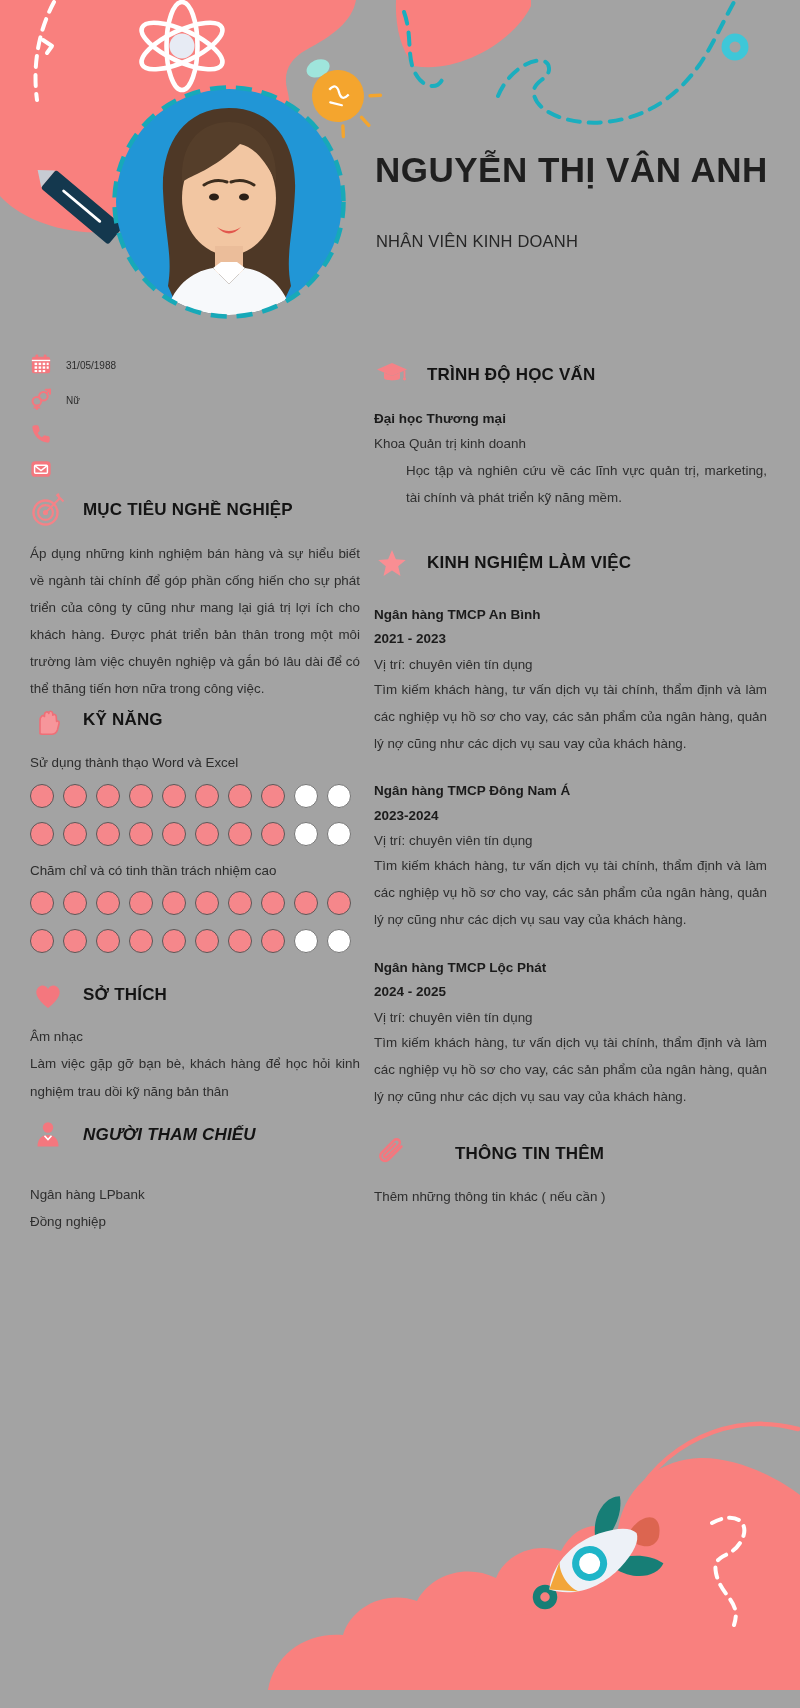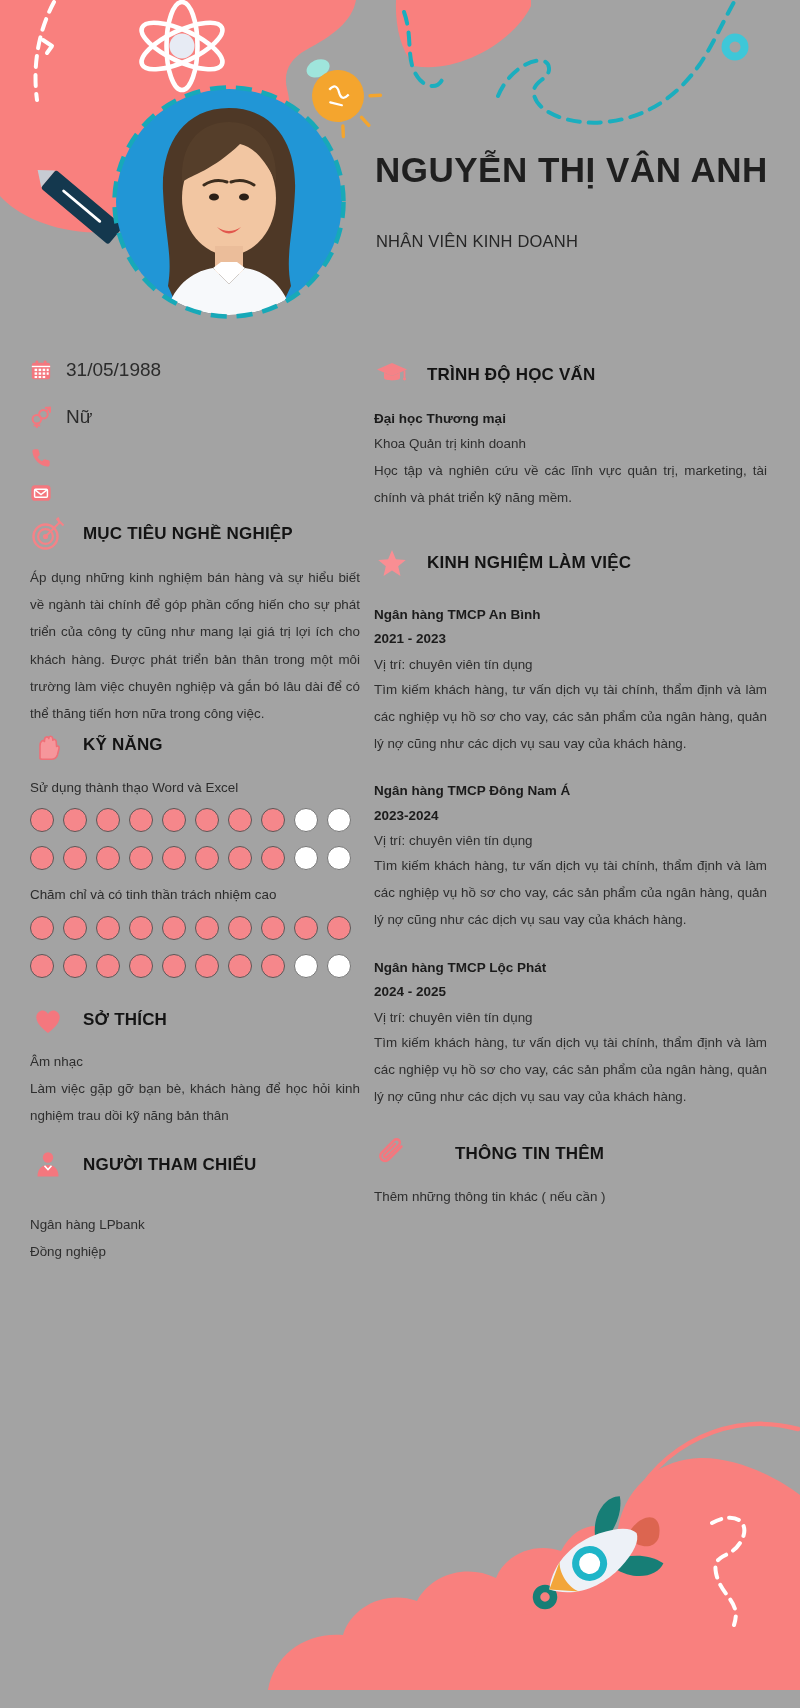--- a/index.html
+++ b/index.html
@@ -13,22 +13,22 @@
   .photo-wrap svg{width:100%;height:100%;display:block;}
 
   .name{position:absolute;left:375px;top:148px;width:420px;z-index:3;
         font-size:35px;font-weight:bold;color:#1f1f1f;line-height:1.26;letter-spacing:.5px;}
   .job-title{position:absolute;left:376px;top:232px;z-index:3;
         font-size:16.5px;color:#262626;letter-spacing:.2px;}
 
   .left-col{position:absolute;left:30px;top:352px;width:330px;z-index:3;}
   .right-col{position:absolute;left:374px;top:345px;width:393px;z-index:3;}
 
-  .contact-row{display:flex;align-items:center;gap:14px;margin-bottom:12px;
-        min-height:23px;font-size:19px;color:#2c2c2c;line-height:1.85;}
+  .contact-row{display:flex;align-items:flex-end;gap:14px;margin-bottom:12px;
+        min-height:23px;font-size:10px;color:#2c2c2c;line-height:1.85;}
   .contact-row svg{width:22px;height:22px;flex:none;margin-top:1px;}
 
   .sec-head{display:flex;align-items:center;gap:17px;}
   .sh-icon{width:36px;height:36px;flex:none;}
   .sh-icon svg{width:100%;height:100%;display:block;}
   .sh-title{font-size:17px;font-weight:bold;color:#141414;letter-spacing:.2px;}
 
   .para{font-size:13.4px;line-height:2.02;color:#2e2e2e;text-align:justify;margin-top:12px;}
   .line{font-size:13.4px;line-height:2.02;color:#2e2e2e;}
   .line.justify{text-align:justify;}
@@ -308,21 +308,21 @@
             <use href="#icon-heart"></use>
           </svg>
         </span>
       <span class="sh-title">SỞ THÍCH</span>
     </div>
     <div id="hobbies-lines" style="margin-top:10px;">
         <div class="line">Âm nhạc</div>
         <div class="line justify">Làm việc gặp gỡ bạn bè, khách hàng để học hỏi kinh nghiệm trau dồi kỹ năng bản thân</div>
       </div>
 
-    <div class="sec-head" style="margin-top:18px;">
+    <div class="sec-head" style="margin-top:12px;font-style:italic;">
       <span class="sh-icon">
           <svg viewBox="0 0 36 36">
             <use href="#icon-person"></use>
           </svg>
         </span>
       <span class="sh-title">NGƯỜI THAM CHIẾU</span>
     </div>
     <div id="references-lines" class="refs">
         <div class="line">Ngân hàng LPbank</div>
         <div class="line">Đồng nghiệp</div>
@@ -334,21 +334,21 @@
       <span class="sh-icon">
           <svg viewBox="0 0 36 36">
             <use href="#icon-cap"></use>
           </svg>
         </span>
       <span class="sh-title">TRÌNH ĐỘ HỌC VẤN</span>
     </div>
     <div class="edu">
       <div class="b-line">Đại học Thương mại</div>
       <div class="n-line">Khoa Quản trị kinh doanh</div>
-      <div class="para" style="margin-top:0;">Học tập và nghiên cứu về các lĩnh vực quản trị, marketing, tài chính và phát triển kỹ năng mềm.</div>
+      <div class="para" style="margin-top:0;margin-left:32px;">Học tập và nghiên cứu về các lĩnh vực quản trị, marketing, tài chính và phát triển kỹ năng mềm.</div>
     </div>
 
     <div class="sec-head" style="margin-top:34px;">
       <span class="sh-icon">
           <svg viewBox="0 0 36 36">
             <use href="#icon-star"></use>
           </svg>
         </span>
       <span class="sh-title">KINH NGHIỆM LÀM VIỆC</span>
     </div>

